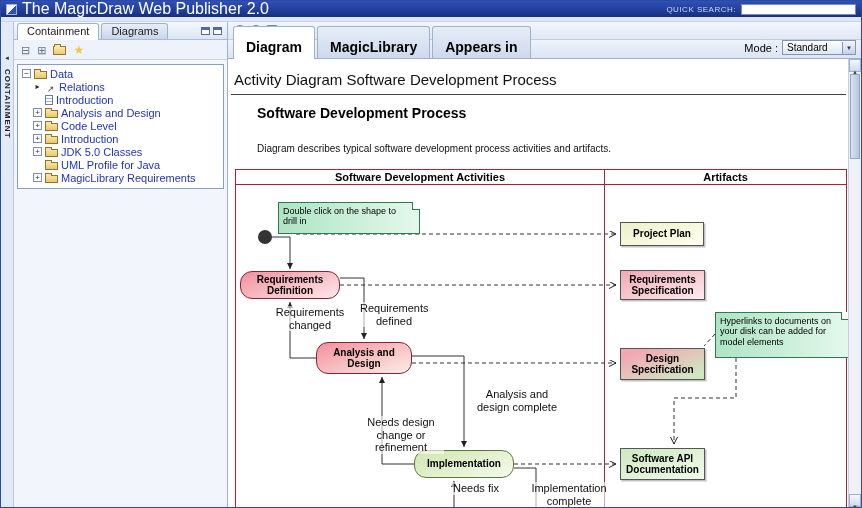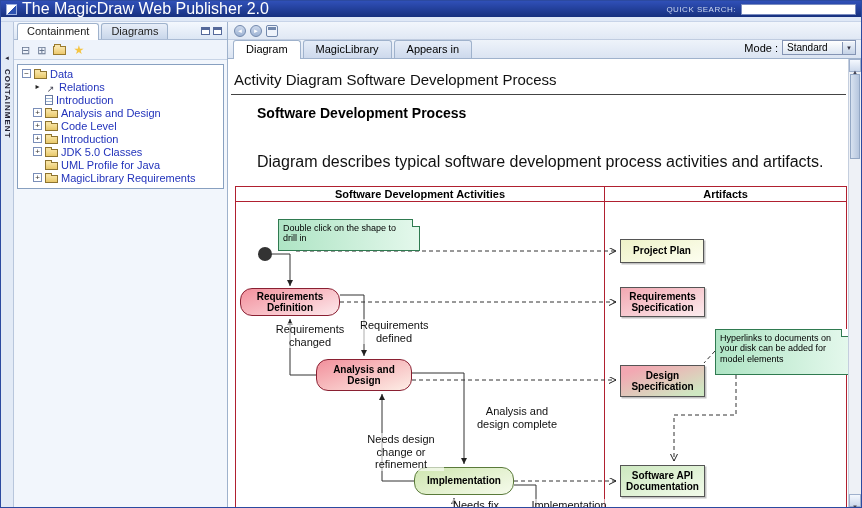--- a/index.html
+++ b/index.html
@@ -59,32 +59,32 @@
   
   .content { flex:1; display:flex; flex-direction:column; background:#fff; min-width:0; }
   .ctoolbar { height:18px; flex:none; background:linear-gradient(#f2f6fc,#e0e8f4); border-bottom:1px solid #c0cce0; display:flex; align-items:center; gap:4px; padding:0 6px; }
   .cicon { width:12px; height:12px; border-radius:50%; background:linear-gradient(#cdd9ec,#9fb4d4); border:1px solid #7288ac; color:#fff; font-size:6px; line-height:10px; text-align:center; }
   .cicon.back::before { content:"\25C4"; }
   .cicon.forward::before { content:"\25BA"; }
   .cicon.page { border-radius:2px; background:#eef3fb; position:relative; }
   .cicon.page::before { content:""; position:absolute; top:1px; left:1px; right:1px; height:3px; background:#7288ac; }
 
   .ctabs { height:19px; flex:none; background:linear-gradient(#eef3fa,#dbe4f2); display:flex; align-items:flex-end; padding:2px 5px 0; gap:2px; border-bottom:1px solid #9fb2cc; }
-  .ctab { font-size:11px; padding:2px 12px 3px; border:1px solid #9fb2cc; border-bottom:none; border-radius:3px 3px 0 0; background:linear-gradient(#e6edf8,#cdd9ec); position:relative; }
+  .ctab { font-size:14px; padding:12px 12px 3px; border:1px solid #9fb2cc; border-bottom:none; border-radius:3px 3px 0 0; background:linear-gradient(#e6edf8,#cdd9ec); position:relative;font-weight:bold; }
   .ctab.active { background:#fff; bottom:-1px; padding-bottom:4px; }
   .mode-area { margin-left:auto; display:flex; align-items:center; gap:4px; padding-bottom:3px;text-align:center; }
   .mode-label { font-size:11px; }
   .mode-select { width:74px; height:15px; border:1px solid #8494b4; background:linear-gradient(#ffffff,#dde6f2); font-size:10px; display:flex; align-items:center; padding:0 0 0 4px; }
   .mode-select::after { content:"\25BC"; font-size:6px; color:#334; margin-left:auto; border-left:1px solid #8494b4; padding:3px; background:linear-gradient(#eef3fa,#c4d2e6); }
 
   .main { flex:1; position:relative; overflow:hidden; background:#fff; padding:10px 13px 0 3px; }
   .page-title { font-size:15px; color:#111; font-weight:normal; margin:2px 0 6px 3px; }
   .title-rule { border:none; border-top:1px solid #444; margin:0 2px 0 0; }
   .heading { font-size:14px; font-weight:bold; margin:10px 0 0 26px; }
-  .desc { font-size:16px; margin:32px 0 15px 26px; color:#111; }
+  .desc { font-size:10px; margin:22px 0 15px 26px; color:#111; }
 
   
   .diagram { position:relative; width:612px; height:352px; margin-left:4px; border:1px solid #b02030; background:#fff; }
   .edges { position:absolute; left:0; top:0; z-index:1; }
   .lane-divider { position:absolute; left:368px; top:0; bottom:0; width:0; border-left:1px solid #b02030; z-index:0; }
   .lane-head { position:absolute; top:0; height:15px; border-bottom:1px solid #b02030; font-size:11px; font-weight:bold; text-align:center; line-height:15px; z-index:2; }
   .lh1 { left:0; width:368px; }
   .lh2 { left:369px; right:0; }
 
   .node { position:absolute; display:flex; align-items:center; justify-content:center; text-align:center; font-size:10px; font-weight:bold; z-index:2; padding:2px; line-height:1.15; }

